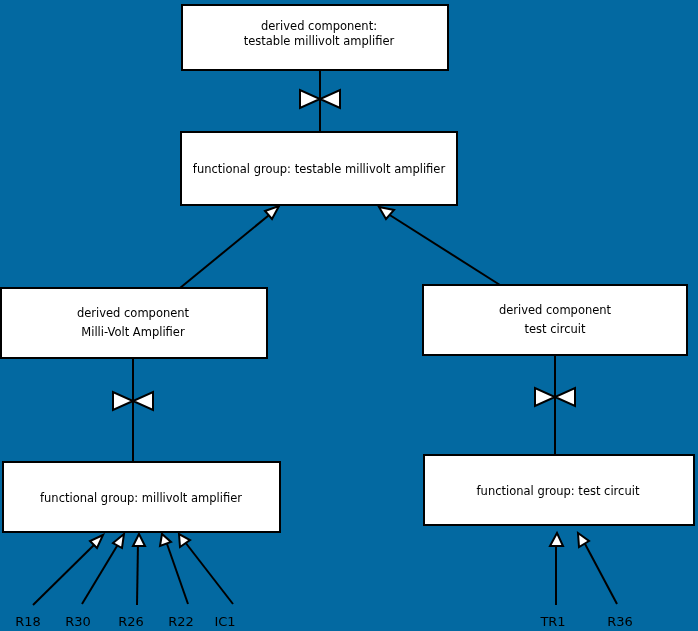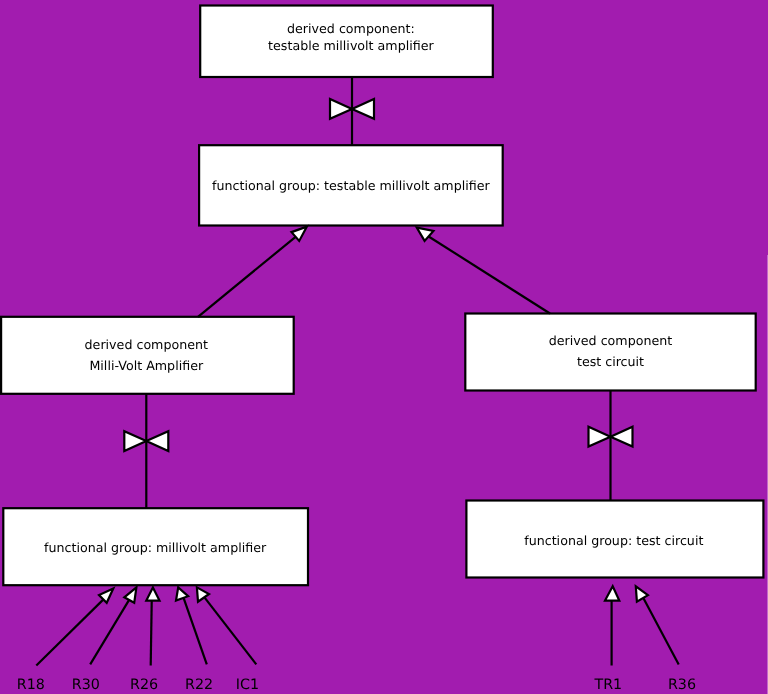--- a/index.html
+++ b/index.html
@@ -10,21 +10,21 @@
   body {
     width: 698px;
     height: 631px;
     font-family: "DejaVu Sans", sans-serif;
     overflow: hidden;
   }
   #diagram-root {
     position: relative;
     width: 698px;
     height: 631px;
-    background: #a21caf;
+    background: #0369a1;
   }
   svg#diagram-svg {
     position: absolute;
     top: 0;
     left: 0;
     width: 698px;
     height: 631px;
     display: block;
   }
   .box-rect {

